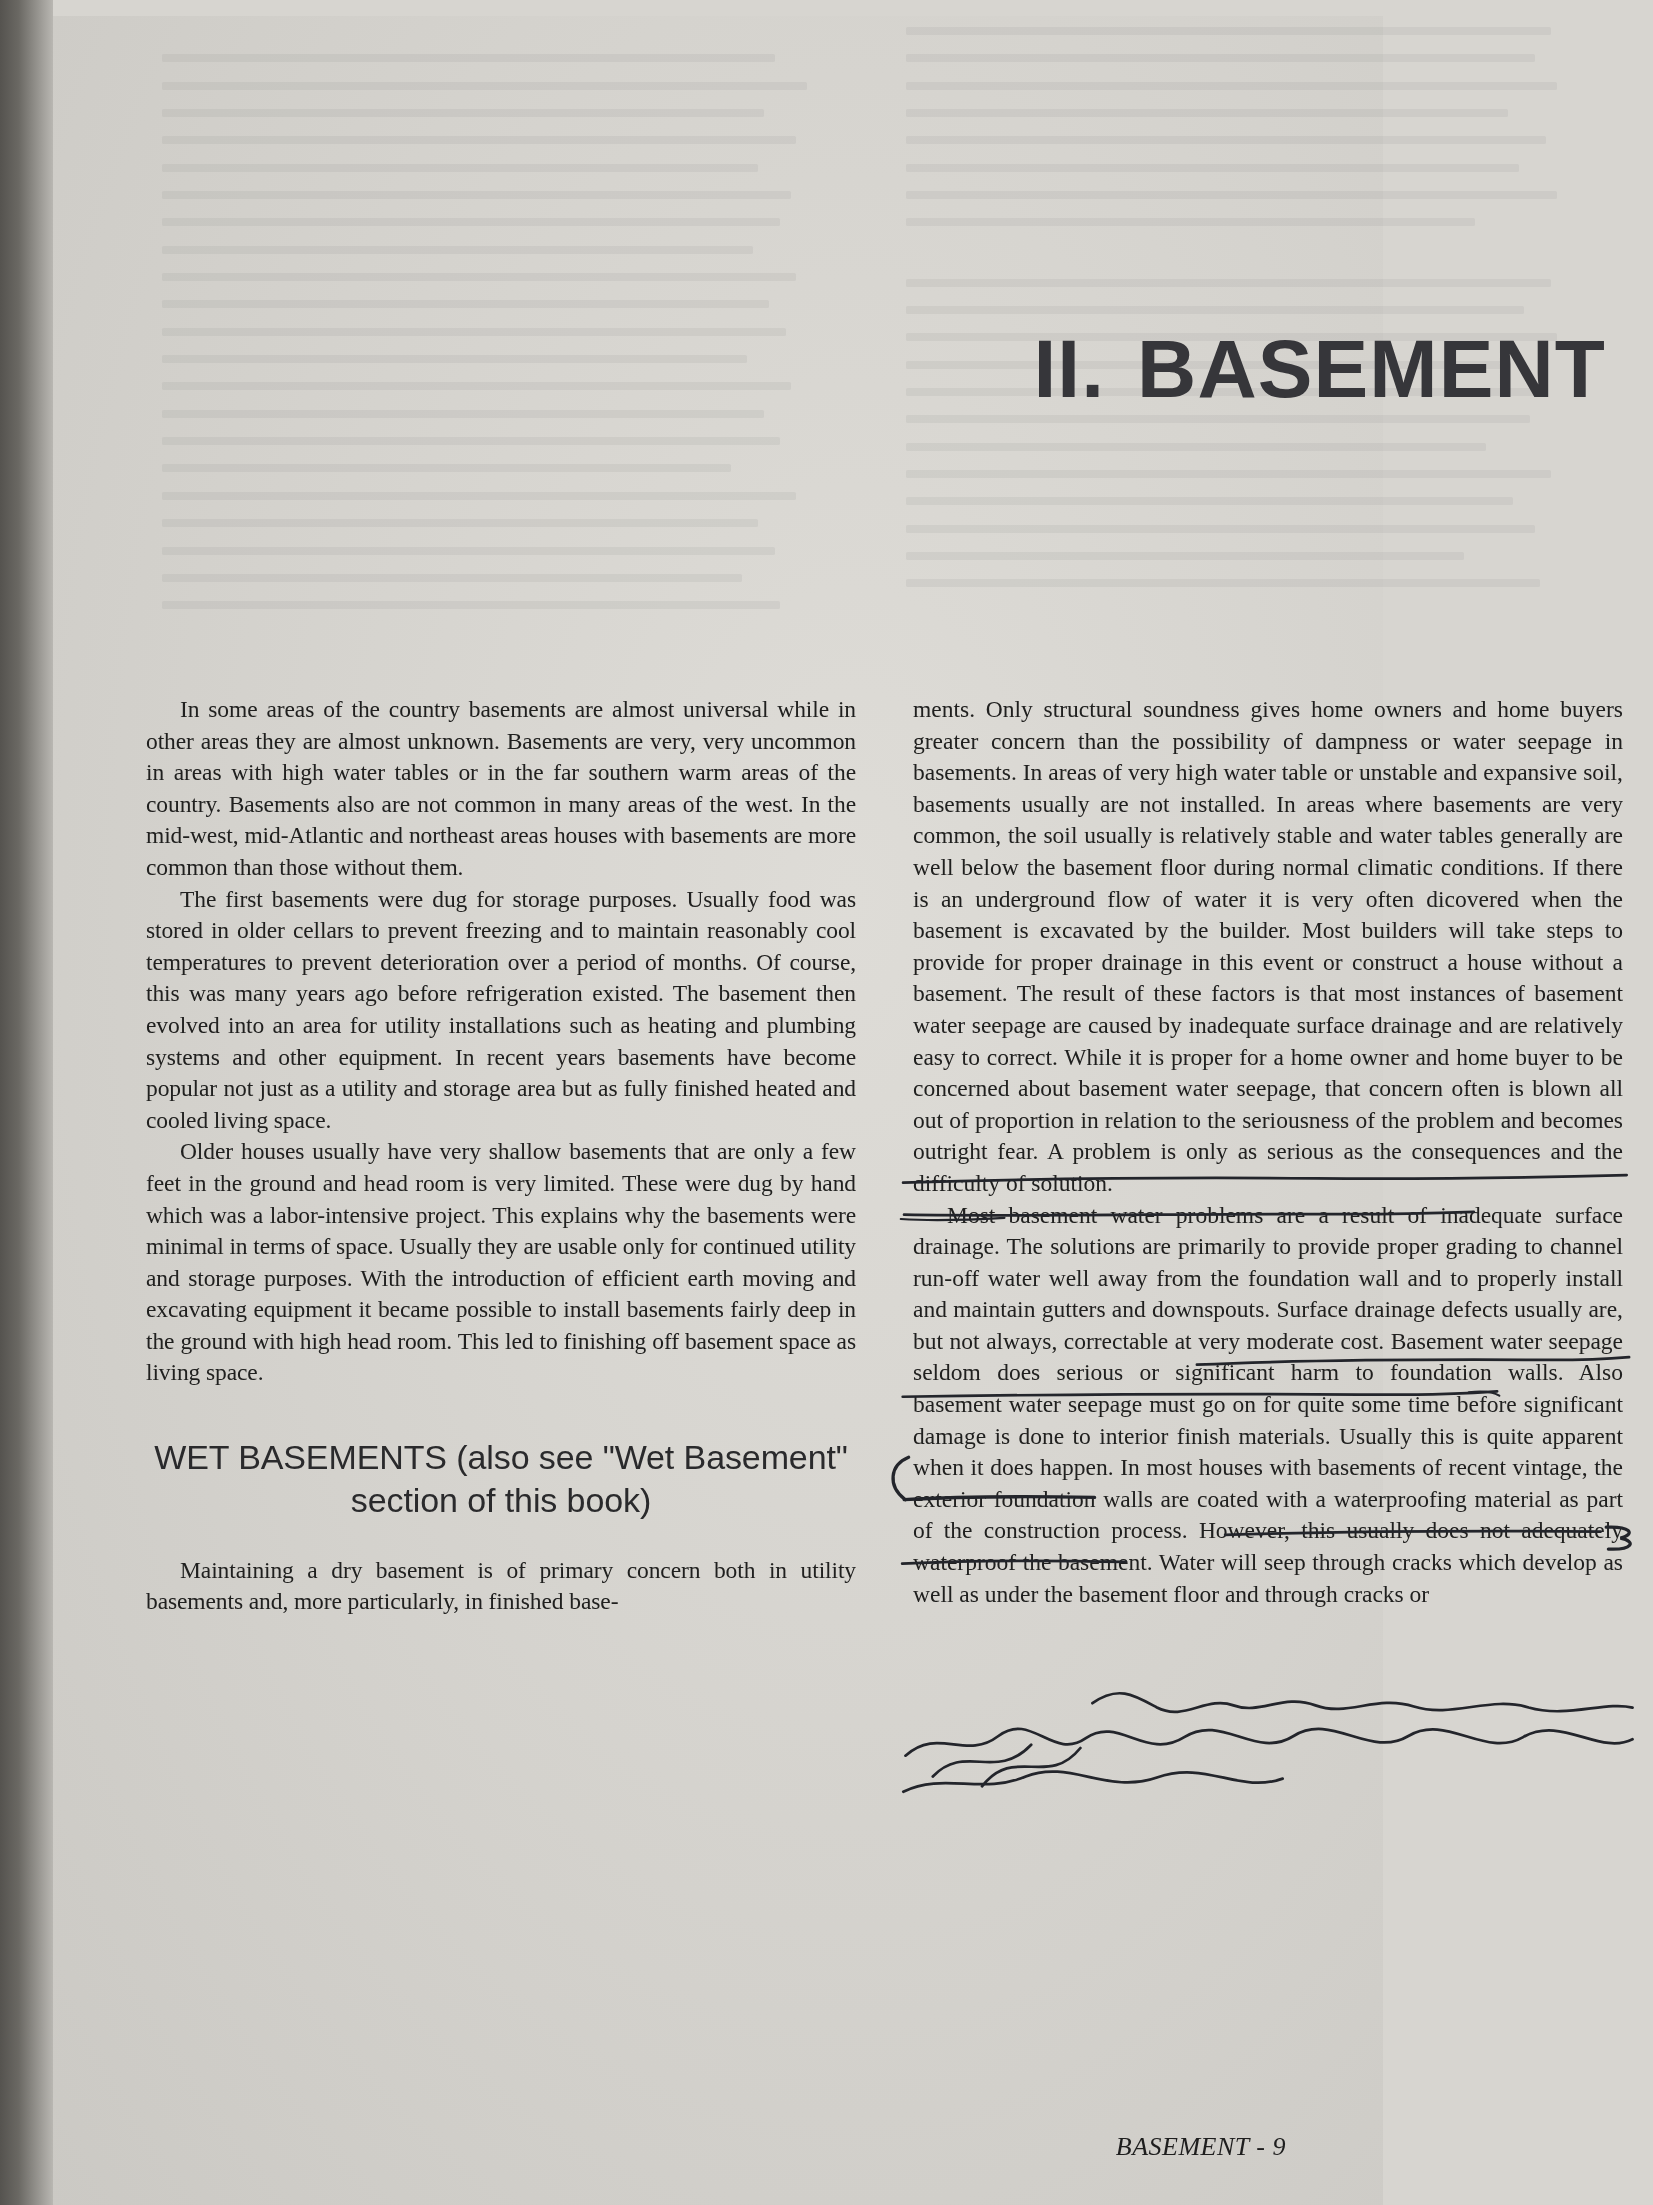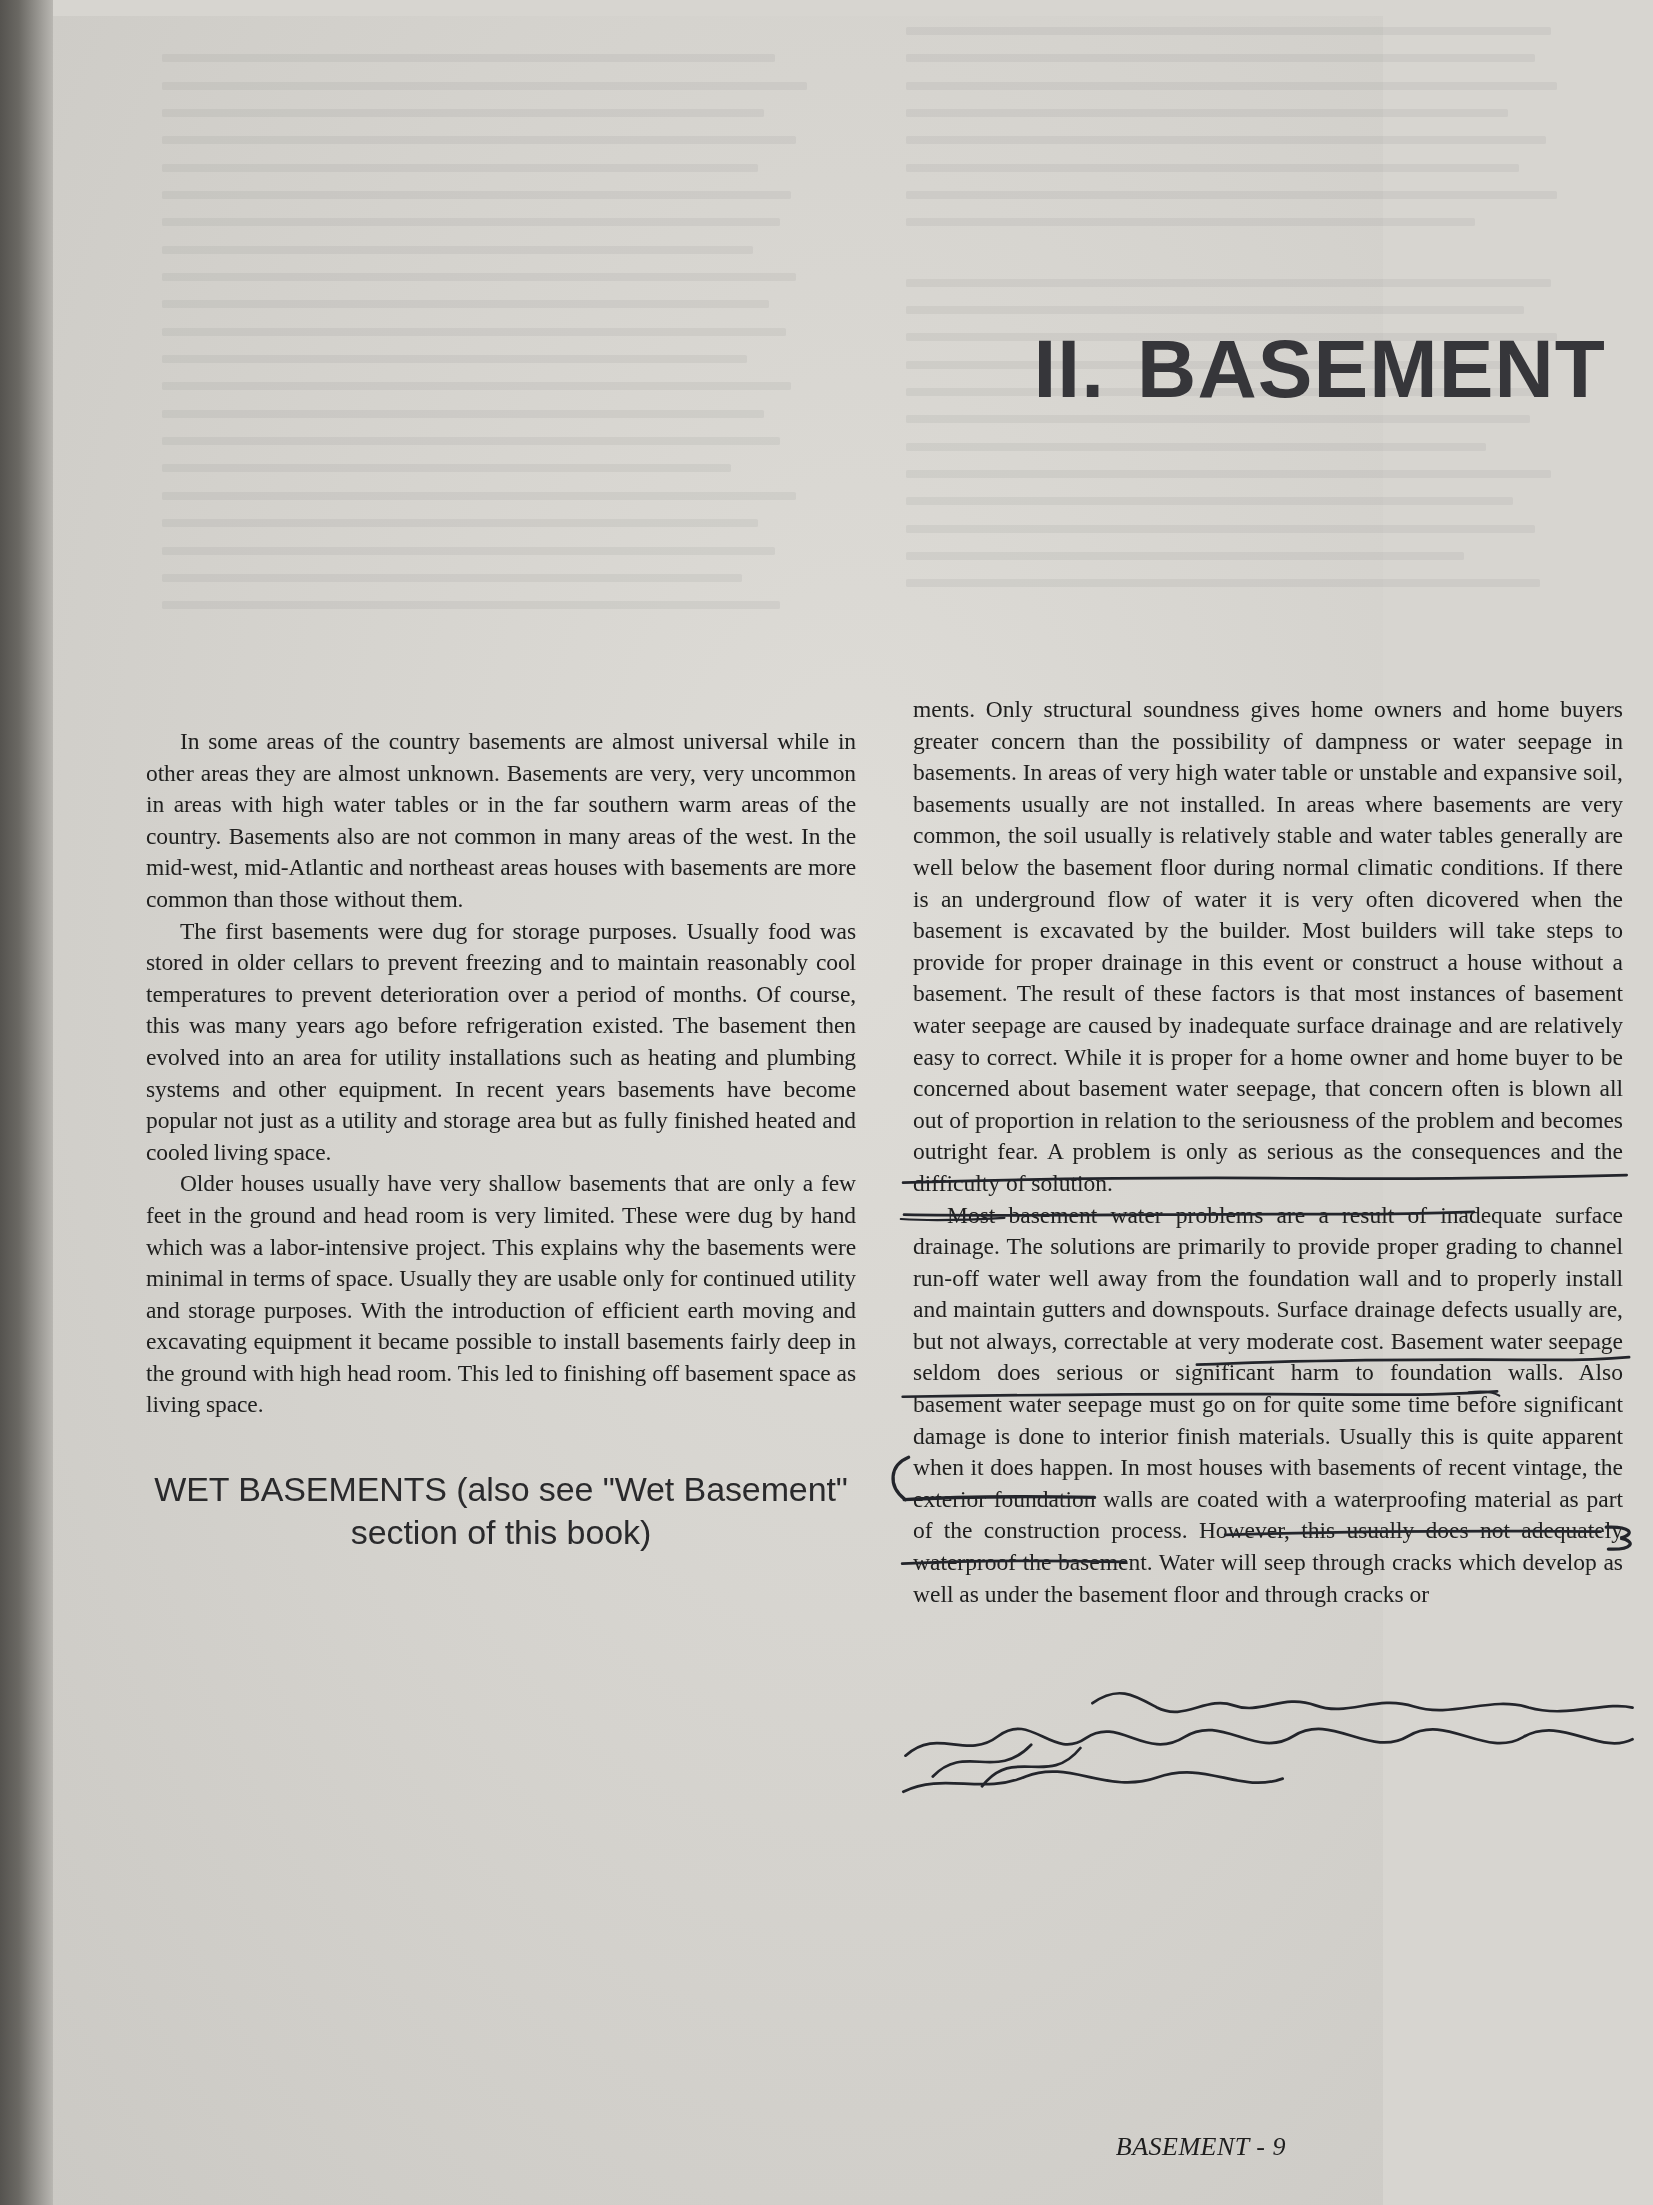--- a/index.html
+++ b/index.html
@@ -87,21 +87,21 @@
     text-justify: inter-word;
     hyphens: manual;
   }
   .col p {
     margin: 0;
     text-indent: 34px;
   }
   .col p.noindent { text-indent: 0; }
 
   
-  .col.left { letter-spacing: -0.1px; margin-top: 32px; }
+  .col.left { letter-spacing: -0.1px; }
 
   .section-title {
     font-family: "Liberation Sans", sans-serif;
     font-size: 34px;
     line-height: 1.26;
     font-weight: normal;
     color: #2a2a2c;
     text-align: center;
     margin: 47px 0 33px 0;
     text-indent: 0;
@@ -184,20 +184,21 @@
       <span class="numeral">II.</span><span>BASEMENT</span>
     </div>
 
     <div class="cols">
 
       <div class="col left">
         <p>In some areas of the country basements are almost universal while in other areas they are almost unknown. Basements are very, very uncommon in areas with high water tables or in the far southern warm areas of the country. Basements also are not common in many areas of the west. In the mid-west, mid-Atlantic and northeast areas houses with basements are more common than those without them.</p>
         <p>The first basements were dug for storage purposes. Usually food was stored in older cellars to prevent freezing and to maintain reasonably cool temperatures to prevent deterioration over a period of months. Of course, this was many years ago before refrigeration existed. The basement then evolved into an area for utility installations such as heating and plumbing systems and other equipment. In recent years basements have become popular not just as a utility and storage area but as fully finished heated and cooled living space.</p>
         <p>Older houses usually have very shallow basements that are only a few feet in the ground and head room is very limited. These were dug by hand which was a labor-intensive project. This explains why the basements were minimal in terms of space. Usually they are usable only for continued utility and storage purposes. With the introduction of efficient earth moving and excavating equipment it became possible to install basements fairly deep in the ground with high head room. This led to finishing off basement space as living space.</p>
         <h2 class="section-title">WET BASEMENTS (also see "Wet Basement" section of this book)</h2>
+        <p>Maintaining a dry basement is of primary concern both in utility basements and, more particularly, in finished base-</p>
       </div>
 
       <div class="col right">
         <p class="noindent">ments. Only structural soundness gives home owners and home buyers greater concern than the possibility of dampness or water seepage in basements. In areas of very high water table or unstable and expansive soil, basements usually are not installed. In areas where basements are very common, the soil usually is relatively stable and water tables generally are well below the basement floor during normal climatic conditions. If there is an underground flow of water it is very often dicovered when the basement is excavated by the builder. Most builders will take steps to provide for proper drainage in this event or construct a house without a basement. The result of these factors is that most instances of basement water seepage are caused by inadequate surface drainage and are relatively easy to correct. While it is proper for a home owner and home buyer to be concerned about basement water seepage, that concern often is blown all out of proportion in relation to the seriousness of the problem and becomes outright fear. A problem is only as serious as the consequences and the difficulty of solution.</p>
         <p>Most basement water problems are a result of inadequate surface drainage. The solutions are primarily to provide proper grading to channel run-off water well away from the foundation wall and to properly install and maintain gutters and downspouts. Surface drainage defects usually are, but not always, correctable at very moderate cost. Basement water seepage seldom does serious or significant harm to foundation walls. Also basement water seepage must go on for quite some time before significant damage is done to interior finish materials. Usually this is quite apparent when it does happen. In most houses with basements of recent vintage, the exterior foundation walls are coated with a waterproofing material as part of the construction process. However, this usually does not adequately waterproof the basement. Water will seep through cracks which develop as well as under the basement floor and through cracks or</p>
       </div>
 
     </div>
 
     <div class="footer">BASEMENT - 9</div>

